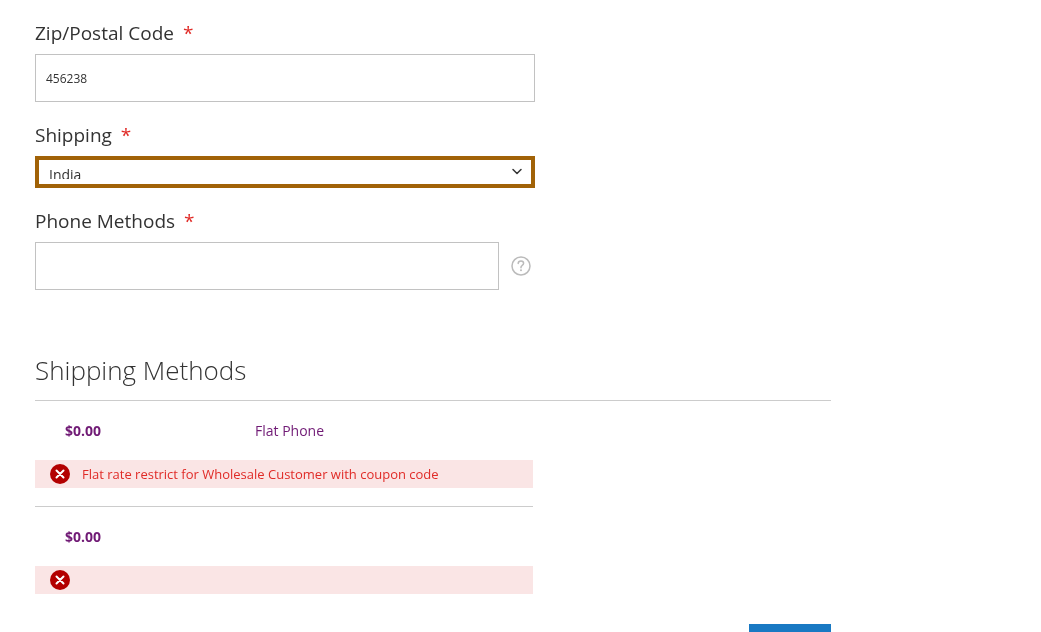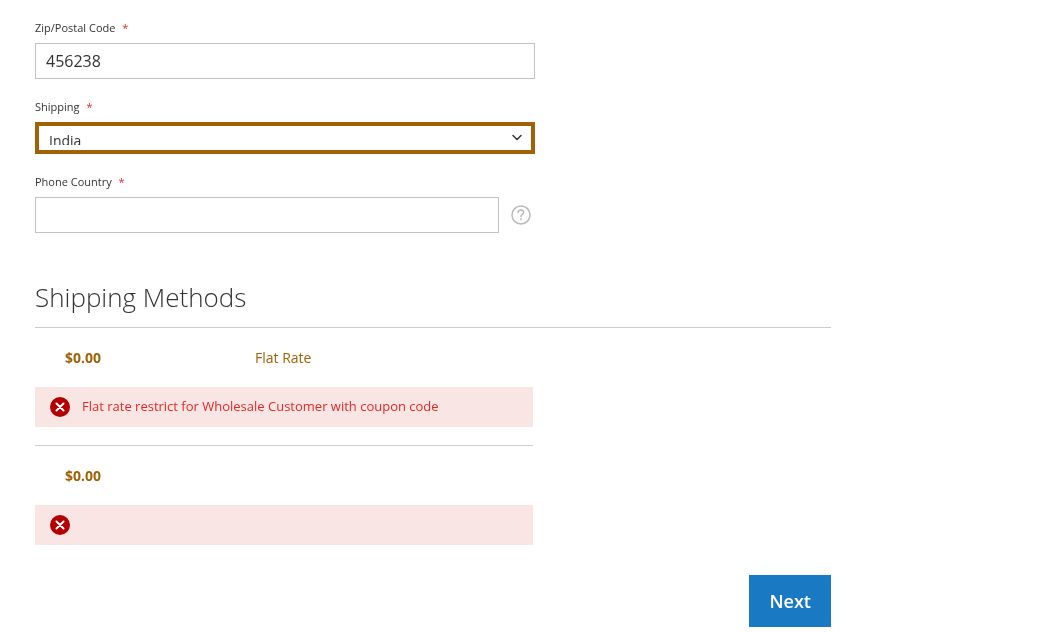--- a/index.html
+++ b/index.html
@@ -9,34 +9,34 @@
       color: #333;
       background: #fff;
       padding: 20px 35px;
       width: 1041px;
     }
     .form-field {
       margin-bottom: 20px;
     }
     .form-label {
       display: block;
-      font-size: 11px;
+      font-size: 19px;
       color: #333;
       margin-bottom: 8px;
     }
     .required-asterisk {
       color: #e02b27;
       margin-left: 4px;
     }
     .text-input {
       width: 500px;
-      height: 36px;
+      height: 48px;
       padding: 5px 10px;
       border: 1px solid #c2c2c2;
-      font-size: 16px;
+      font-size: 12px;
       color: #333;
       font-family: inherit;
     }
     .select-wrapper {
       position: relative;
       width: 500px;
     }
     .select-input {
       width: 100%;
       height: 32px;
@@ -70,54 +70,54 @@
       height: 20px;
       display: flex;
       align-items: center;
       justify-content: center;
       cursor: pointer;
     }
     .section-title {
       font-size: 26px;
       font-weight: 300;
       color: #333;
-      margin-top: 46px;
+      margin-top: 62px;
       margin-bottom: 12px;
     }
     .shipping-section {
       width: 796px;
     }
     .section-divider {
       border: none;
       border-top: 1px solid #ccc;
       margin: 0;
     }
     .shipping-block {
       width: 498px;
     }
     .shipping-row {
       display: flex;
       padding: 20px 15px 20px 30px;
       font-size: 14px;
-      color: #a16207;
+      color: #701a75;
       border-bottom: 1px solid #ccc;
       align-items: center;
     }
     .shipping-price {
       width: 190px;
       font-weight: 700;
     }
     .shipping-name {
       flex: 1;
     }
     .error-banner {
       background: #fae5e5;
       display: flex;
-      align-items: flex-start;
-      padding: 10px 15px;
+      align-items: center;
+      padding: 4px 15px;
       gap: 12px;
     }
     .error-icon-circle {
       width: 20px;
       height: 20px;
       flex-shrink: 0;
     }
     .error-text {
       color: #e02b27;
       font-size: 13px;
@@ -165,21 +165,21 @@
     <span class="select-chevron">
       <svg width="12" height="12" viewBox="0 0 12 12">
           <path d="M2 4 L6 8 L10 4" stroke="#333" stroke-width="1.5" fill="none" stroke-linecap="round" stroke-linejoin="round"></path>
         </svg>
     </span>
   </div>
 </div>
 
 <div class="form-field">
   <label class="form-label">
-    <span>Phone Country</span>
+    <span>Phone Methods</span>
     <span class="required-asterisk">*</span>
   </label>
   <div class="phone-row">
     <input type="text" class="text-input phone-input" value="" style="">
     <span class="help-icon-wrap">
       <svg width="20" height="20" viewBox="0 0 20 20">
         <circle cx="10" cy="10" r="9" fill="none" stroke="#bbb" stroke-width="1.5"></circle>
         <path d="M7.2 7.5 C7.2 5.8 8.5 5 10 5 C11.5 5 12.6 5.9 12.6 7.3 C12.6 8.5 11.8 9 11 9.6 C10.3 10.1 10 10.5 10 11.3 L10 11.8" stroke="#bbb" stroke-width="1.5" fill="none" stroke-linecap="round"></path>
         <circle cx="10" cy="14.3" r="1" fill="#bbb"></circle>
       </svg>
@@ -188,21 +188,21 @@
 </div>
 
 <div class="shipping-section">
   <h2 class="section-title">Shipping Methods</h2>
   <hr class="section-divider">
 
   <div class="shipping-block">
 
     <div class="shipping-row no-border">
       <span class="shipping-price">$0.00</span>
-      <span class="shipping-name">Flat Rate</span>
+      <span class="shipping-name">Flat Phone</span>
     </div>
     <div class="error-banner">
       <span class="error-icon-circle">
         <svg width="20" height="20" viewBox="0 0 20 20">
           <circle cx="10" cy="10" r="10" fill="#b30000"></circle>
           <path d="M6.5 6.5 L13.5 13.5 M13.5 6.5 L6.5 13.5" stroke="#fff" stroke-width="2" stroke-linecap="round"></path>
         </svg>
       </span>
       <span class="error-text">Flat rate restrict for Wholesale Customer with coupon code</span>
     </div>

